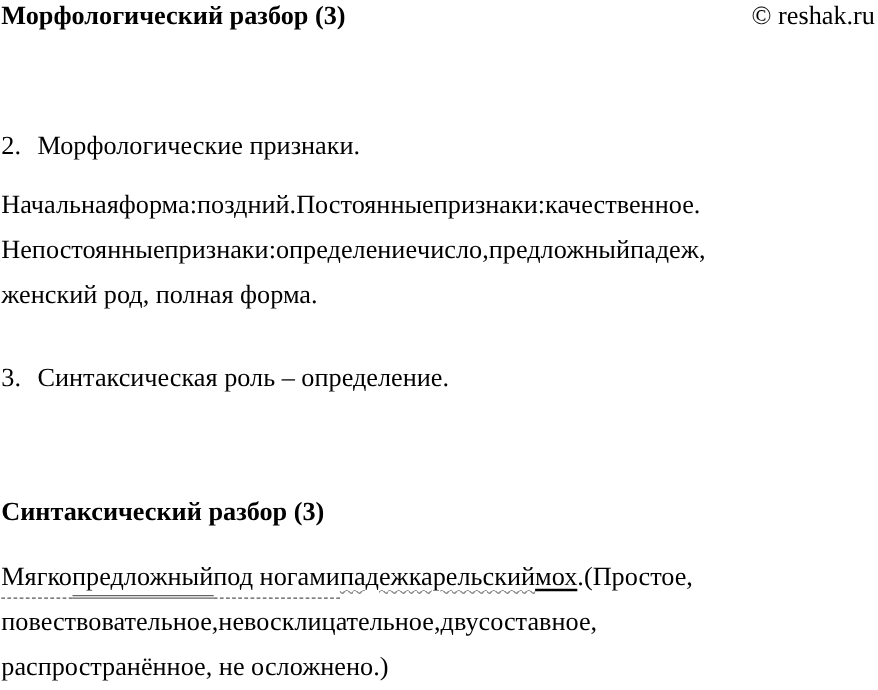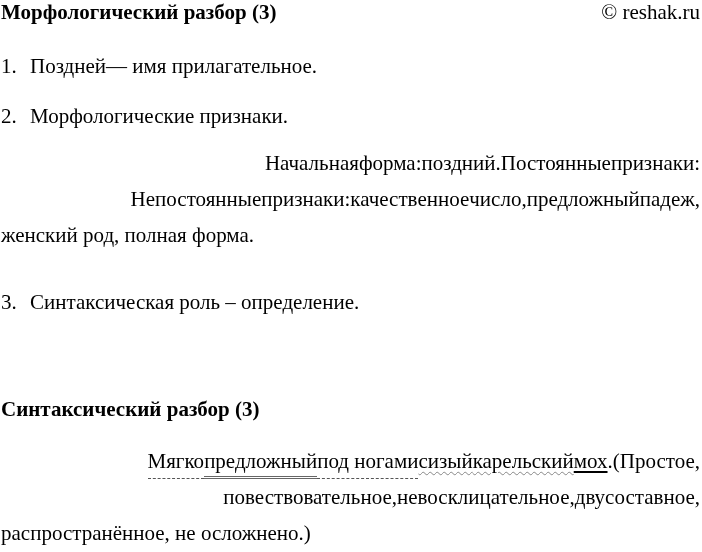--- a/index.html
+++ b/index.html
@@ -61,21 +61,21 @@
   .para {
     position: absolute;
     left: 1px;
     width: 699px;
     font-size: 21px;
     line-height: 36px;
     text-align: justify;
   }
   .line-flex {
     display: flex;
-    justify-content: flex-end;
+    justify-content: flex-start;
     height: 36px;
     line-height: 36px;
     white-space: nowrap;
   }
   .line-left {
     height: 36px;
     line-height: 36px;
     white-space: nowrap;
   }
   .u-dashdot {
@@ -99,59 +99,57 @@
 </head>
 <body>
 
 <div class="page">
 
   <div class="header-row">
     <div class="section-title">Морфологический разбор (3)</div>
     <div class="watermark">© reshak.ru</div>
   </div>
 
-  <div class="list-item" style="top:52px;">
-    <span class="num">1.</span><span>Поздней— имя прилагательное.</span>
-  </div>
 
   <div class="list-item" style="top:102px;">
     <span class="num">2.</span><span>Морфологические признаки.</span>
   </div>
 
   <div class="para" style="top:145px;">
     <div class="line-flex">
       <span>Начальная</span>
       <span>форма:</span>
       <span>поздний.</span>
       <span>Постоянные</span>
       <span>признаки:</span>
+      <span>качественное.</span>
     </div>
     <div class="line-flex">
       <span>Непостоянные</span>
       <span>признаки:</span>
-      <span>качественное</span>
+      <span>определение</span>
       <span>число,</span>
       <span>предложный</span>
       <span>падеж,</span>
     </div>
     <div class="line-left">женский род, полная форма.</div>
   </div>
 
   <div class="list-item" style="top:288px;">
     <span class="num">3.</span><span>Синтаксическая роль – определение.</span>
   </div>
 
   <div class="list-item" style="top:395px; font-weight:bold;">Синтаксический разбор (3)</div>
 
   <div class="para" style="top:443px;">
     <div class="line-flex">
       <span class="u-dashdot">Мягко</span>
       <span class="u-double">предложный</span>
       <span class="u-dashdot">под ногами</span>
-      <span class="u-wavy">сизый</span>
+      <span class="u-wavy">падеж</span>
       <span class="u-wavy">карельский</span>
       <span><span class="u-single">мох</span><span>.</span></span>
       <span>(Простое,</span>
     </div>
     <div class="line-flex">
       <span>повествовательное,</span>
       <span>невосклицательное,</span>
       <span>двусоставное,</span>
     </div>
     <div class="line-left">распространённое, не осложнено.)</div>

